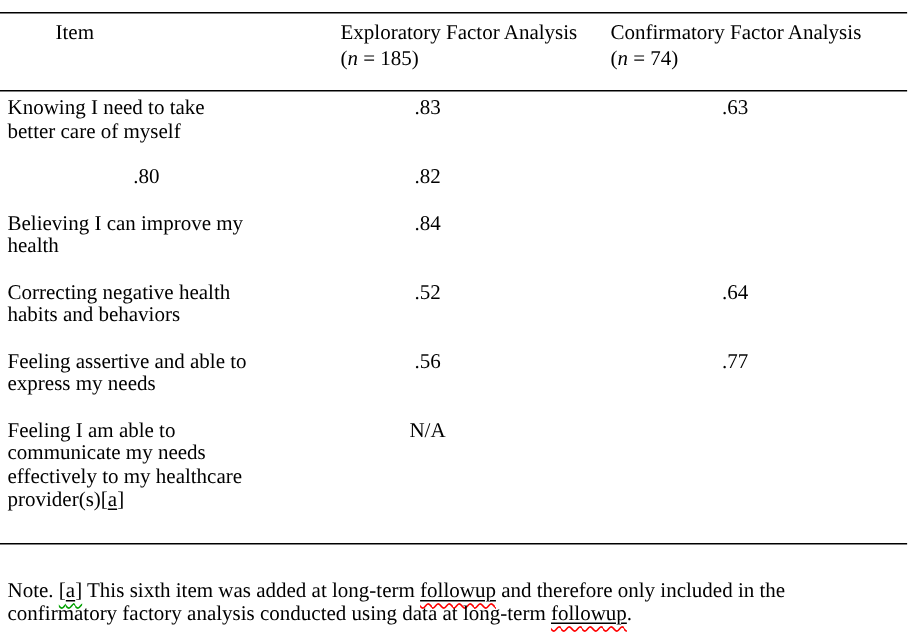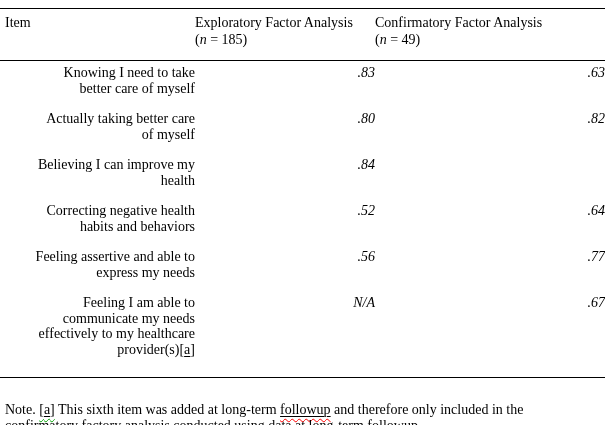--- a/index.html
+++ b/index.html
@@ -11,27 +11,27 @@
     background: #fff;
     color: #000;
     font-family: "Liberation Serif", serif;
     font-size: 14px;
     line-height: 15.5px;
     overflow: hidden;
   }
   .rule { border-top: 1.5px solid #000; }
   .rule-top { margin-top: 8px; }
   .grid { display: grid; grid-template-columns: 195px 180px 230px; }
-  .thead { padding-top: 5px; padding-bottom: 12px; line-height: 17px; }
+  .thead { padding-top: 5px; padding-bottom: 12px; line-height: 17px; margin-left: 32px; }
   .col-item-header { padding-left: 5px; text-align: left; align-self: start; }
   .col-center { text-align: left; white-space: nowrap; overflow: visible; }
   .tbody { padding-top: 4px; padding-bottom: 5px; }
   .trow { margin-bottom: 15px; }
-  .cell-item { padding-left: 5px; white-space: pre-line; text-align: right; }
-  .cell-val { text-align: right; font-style: italic; }
+  .cell-item { padding-left: 5px; white-space: pre-line; }
+  .cell-val { text-align: center; }
   .note { margin-top: 24px; padding: 0 6px 0 5px; white-space: pre-line; }
   .italic { font-style: italic; }
   .underline {
     text-decoration: underline;
     text-decoration-thickness: 1px;
     text-underline-offset: 2px;
   }
   .spell-error {
     text-decoration-line: underline;
     text-decoration-style: wavy;
@@ -55,38 +55,36 @@
   <div class="rule rule-top"></div>
 
   <div class="grid thead">
     <div class="col-item-header">Item</div>
     <div class="col-center">
       <div>Exploratory Factor Analysis</div>
       <div><span>(</span><span><span class="italic">n</span></span><span> = 185)</span></div>
     </div>
     <div class="col-center">
       <div>Confirmatory Factor Analysis</div>
-      <div><span>(</span><span><span class="italic">n</span></span><span> = 49)</span></div>
+      <div><span>(</span><span><span class="italic">n</span></span><span> = 74)</span></div>
     </div>
   </div>
 
   <div class="rule"></div>
 
   <div class="tbody">
 
     <div class="grid trow">
       <div class="cell-item">Knowing I need to take
 better care of myself</div>
       <div class="cell-val">.83</div>
       <div class="cell-val">.63</div>
     </div>
 
     <div class="grid trow">
-      <div class="cell-item">Actually taking better care
-of myself</div>
       <div class="cell-val">.80</div>
       <div class="cell-val">.82</div>
     </div>
 
     <div class="grid trow">
       <div class="cell-item">Believing I can improve my
 health</div>
       <div class="cell-val">.84</div>
     </div>
 
@@ -103,21 +101,20 @@
       <div class="cell-val">.56</div>
       <div class="cell-val">.77</div>
     </div>
 
     <div class="grid trow">
       <div class="cell-item"><span>Feeling I am able to
 communicate my needs
 effectively to my healthcare
 provider(s)[</span><span><span class="underline">a</span></span><span>]</span></div>
       <div class="cell-val">N/A</div>
-      <div class="cell-val">.67</div>
     </div>
 
   </div>
 
   <div class="rule"></div>
 
   <p class="note"><span>Note. </span><span class="grammar-error">[</span><span class="grammar-error"><span class="underline">a</span></span><span class="grammar-error">]</span><span> This sixth item was added at long-term </span><span class="spell-error"><span class="underline">followup</span></span><span> and therefore only included in the
 confirmatory factory analysis conducted using data at long-term </span><span class="spell-error"><span class="underline">followup</span></span><span>.</span></p>
 
 </div>

